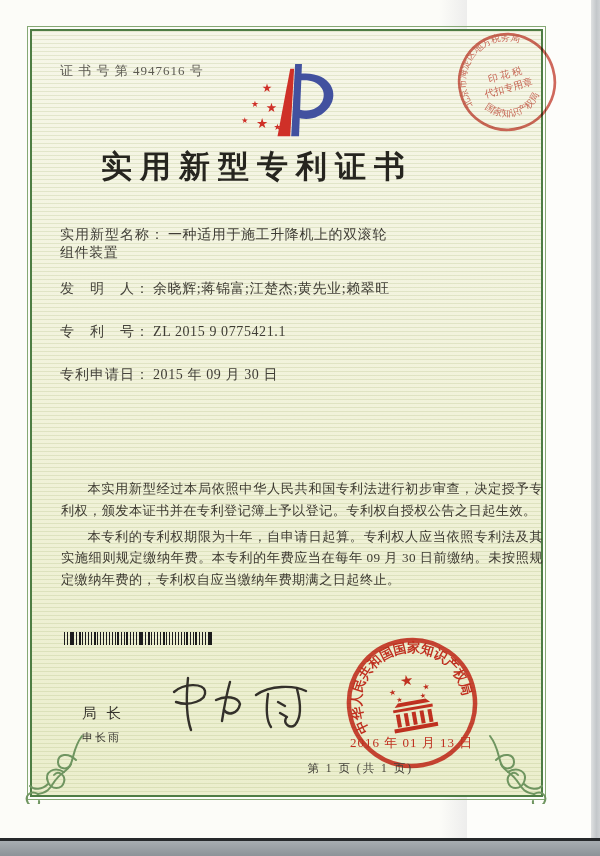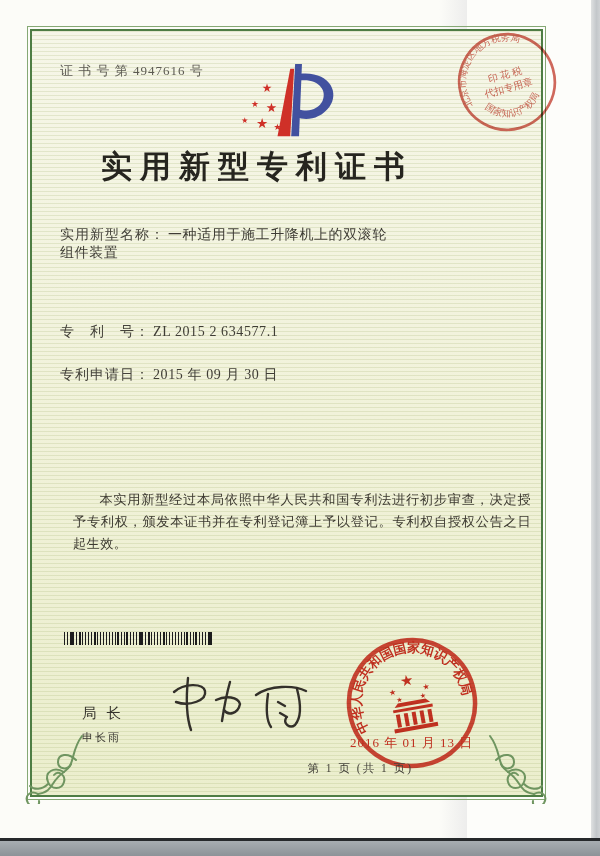--- a/index.html
+++ b/index.html
@@ -40,21 +40,21 @@
     font-size:31px;font-weight:600;color:#26251f;letter-spacing:8px;text-indent:8px;
   }
   .field{position:absolute;left:60px;right:70px;font-size:14px;color:#45433b;}
   .field .lbl{white-space:pre;letter-spacing:1px;}
   .field .val{letter-spacing:0.6px;margin-left:3px;color:#3f3d35;}
   .f0{top:226px;} .f1{top:280px;} .f2{top:323px;} .f3{top:366px;} .f4{top:409px;} .f5{top:452px;}
   .paras{
     position:absolute;left:57px;top:474px;width:490px;
     font-size:13.2px;line-height:21.8px;color:#3d3a31;letter-spacing:0.4px;text-align:justify;
   }
-  .paras p{margin:16px;text-indent:2em;font-family:Liberation Mono, monospace;}
+  .paras p{margin:4px;text-indent:2em;}
   .barcode{
     position:absolute;left:64px;top:632px;width:150px;height:13px;
     background:
       repeating-linear-gradient(90deg,#1d1d1d 0 1px,rgba(0,0,0,0) 1px 3px),
       repeating-linear-gradient(90deg,rgba(0,0,0,0) 0 7px,#1d1d1d 7px 9px,rgba(0,0,0,0) 9px 16px,#1d1d1d 16px 17px,rgba(0,0,0,0) 17px 23px);
   }
   .signer-title{position:absolute;left:82px;top:696px;font-size:14.5px;color:#35332c;letter-spacing:3px;
     font-family:"Liberation Sans","DejaVu Sans",sans-serif;margin-top:8px;}
   .signer-name{position:absolute;left:82px;top:730px;font-size:11px;color:#35332c;letter-spacing:2px;
     font-family:"Liberation Sans","DejaVu Sans",sans-serif;}
@@ -94,29 +94,33 @@
       <text x="22" y="70" font-size="14">★</text>
       <text x="40" y="72" font-size="9">★</text>
     </g>
   </svg>
 
   <div class="title">实用新型专利证书</div>
 
   <div class="field f0">
     <span class="lbl">实用新型名称：</span><span class="val">一种适用于施工升降机上的双滚轮组件装置</span>
   </div>
+  <div class="field f1">
+    <span class="lbl">发　明　人：</span><span class="val">余晓辉;蒋锦富;江楚杰;黄先业;赖翠旺</span>
+  </div>
   <div class="field f2">
-    <span class="lbl">专　利　号：</span><span class="val">ZL 2015 2 634577.1</span>
+    <span class="lbl">专　利　号：</span><span class="val">ZL 2015 9 0775421.1</span>
   </div>
   <div class="field f3">
     <span class="lbl">专利申请日：</span><span class="val">2015 年 09 月 30 日</span>
   </div>
 
   <div class="paras">
     <p>本实用新型经过本局依照中华人民共和国专利法进行初步审查，决定授予专利权，颁发本证书并在专利登记簿上予以登记。专利权自授权公告之日起生效。</p>
+    <p>本专利的专利权期限为十年，自申请日起算。专利权人应当依照专利法及其实施细则规定缴纳年费。本专利的年费应当在每年 09 月 30 日前缴纳。未按照规定缴纳年费的，专利权自应当缴纳年费期满之日起终止。</p>
   </div>
 
   <div class="barcode"></div>
 
   <div class="signer-title">局 长</div>
   <div class="signer-name">申长雨</div>
 
   <svg class="signature" viewBox="0 0 185 95" fill="none" stroke="#33302a" stroke-width="2.4" stroke-linecap="round">
     <path d="M38,20 C36,40 36,58 41,72"></path>
     <path d="M24,34 C34,25 53,25 55,33 C57,42 40,49 26,44"></path>

